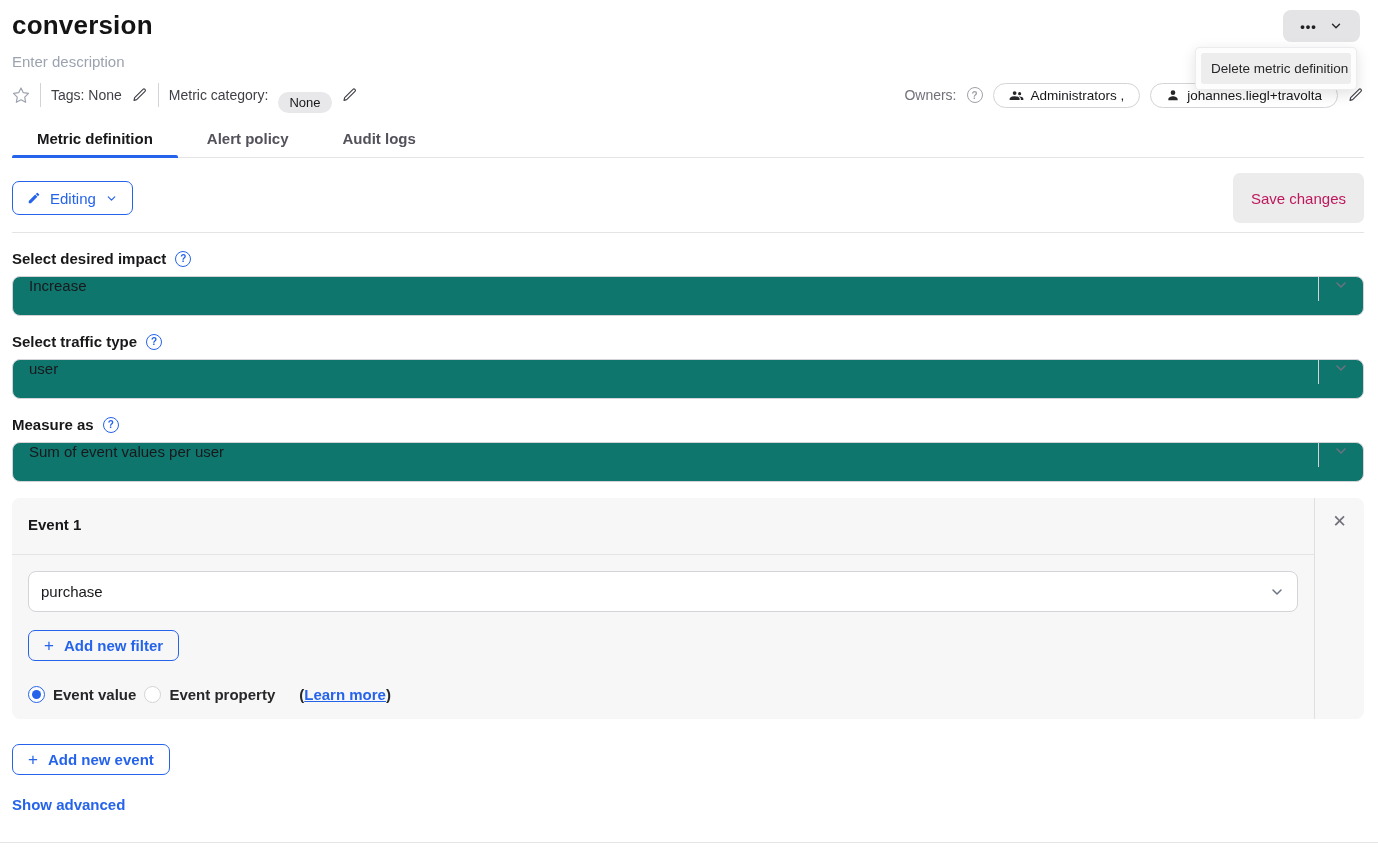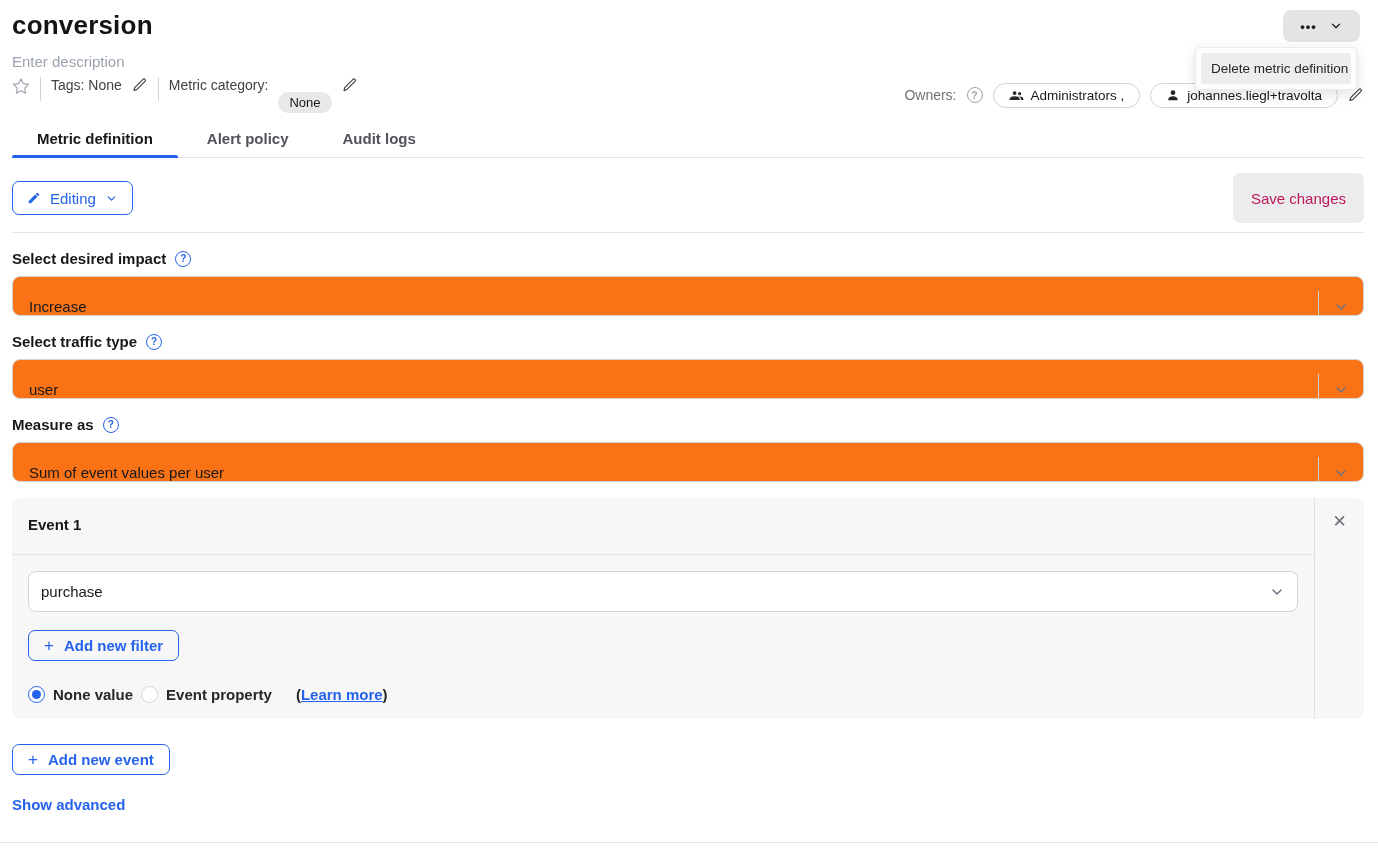--- a/index.html
+++ b/index.html
@@ -8,21 +8,21 @@
     width:1378px; height:851px; position:relative; overflow:hidden;
     font-family:"Liberation Sans","DejaVu Sans",sans-serif;
     color:#18181b; -webkit-font-smoothing:antialiased;
   }
   .page { padding:0 14px 0 12px; }
 
   
   .title { font-size:26px; font-weight:700; margin-top:10px; letter-spacing:.2px; color:#141414; }
   .desc { margin-top:12px; font-size:15px; color:#9ca3af; }
   .meta-row { margin-top:13px; display:flex; align-items:center; justify-content:space-between; height:24px; }
-  .meta-left { display:flex; align-items:flex-start; gap:10px; }
+  .meta-left { display:flex; align-items:center; gap:10px; }
   .meta-right { display:flex; align-items:center; gap:10px; }
   .vdiv { width:1px; height:24px; background:#d4d4d8; }
   .meta-text { font-size:14px; color:#3f3f46; }
   .icon { display:inline-flex; align-items:center; justify-content:center; }
   .icon svg { display:block; }
   .pencil { color:#3f3f46; cursor:pointer; }
   .star { color:#9ca3af; cursor:pointer; }
   .pill-none { background:#e8e8ea; border-radius:12px; padding:3px 11px; font-size:13px; color:#18181b;margin-top:15px; }
   .help-circle {
     width:16px; height:16px; border-radius:50%; font-size:10px; font-weight:700;
@@ -74,21 +74,21 @@
     background:#ececed; color:#be185d; border:none; border-radius:7px; height:50px;
     padding:0 18px; font-size:15px; cursor:default;
   }
   .hdiv { height:1px; background:#e4e4e7; margin-top:9px; }
 
   
   .section-label { margin-top:15px; display:flex; align-items:center; gap:9px; }
   .section-label .lbl { font-size:15px; font-weight:700; color:#18181b; }
   .select {
     margin-top:9px; height:40px; border:1px solid #d4d4d8; border-radius:8px;
-    background:#f97316; display:flex; align-items:flex-end; cursor:pointer;
+    background:#0f766e; display:flex; align-items:flex-start; cursor:pointer;
   }
   .select .val { flex:1; padding:0 16px; font-size:15px; color:#18181b; }
   .select .sep { width:1px; height:24px; background:#d4d4d8; }
   .select .chev { width:44px; display:flex; align-items:center; justify-content:center; color:#6b7280; }
   .section-label { margin-top:17px; }
   .section-label:first-of-type { margin-top:14px; }
 
   
   .event-card {
     margin-top:16px; background:#f7f7f8; border-radius:8px; display:flex; min-height:219px;
@@ -280,21 +280,21 @@
         </div>
         <div>
           <button class="btn-outline-blue filter-btn">
             <span class="plus">+</span>
             <span>Add new filter</span>
           </button>
         </div>
         <div class="radio-row">
           <span class="radio-item">
             <span class="radio-dot on"></span>
-            <span class="radio-lbl">None value</span>
+            <span class="radio-lbl">Event value</span>
           </span>
           <span class="radio-item">
             <span class="radio-dot off"></span>
             <span class="radio-lbl">Event property</span>
           </span>
           <span class="learn-more-wrap"><span>(</span><a class="learn-more">Learn more</a><span>)</span></span>
         </div>
       </div>
     </div>
     <div class="event-side">

